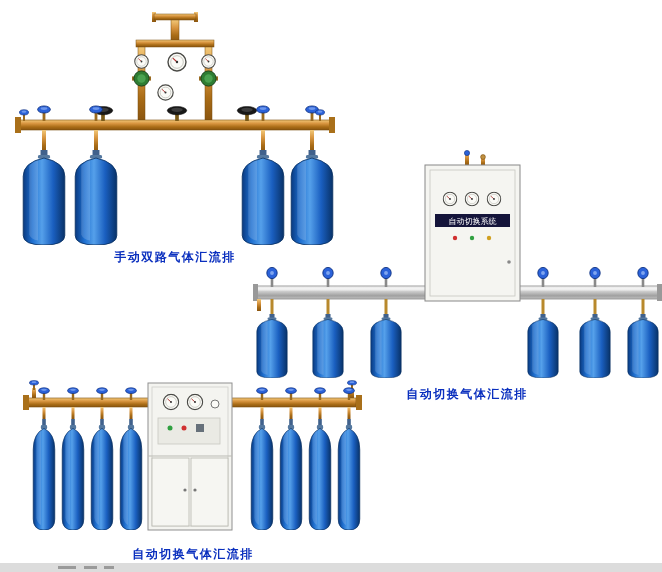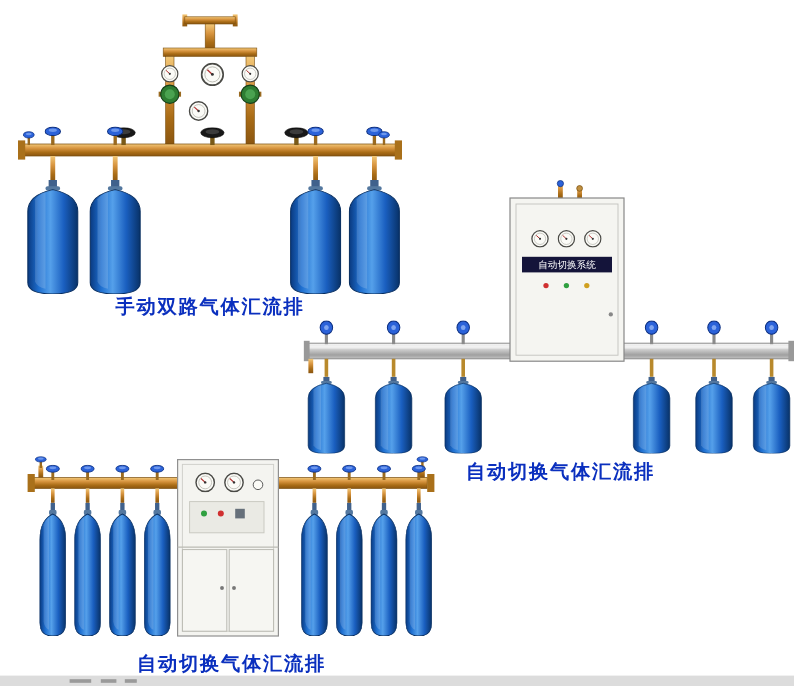--- a/index.html
+++ b/index.html
@@ -4,21 +4,21 @@
 <style>
   * { margin:0; padding:0; box-sizing:border-box; }
   html,body { background:#ffffff; }
   body { font-family:"Liberation Sans","DejaVu Sans",sans-serif; }
   .canvas { position:relative; width:662px; height:572px; background:#ffffff; overflow:hidden; }
   .product { position:absolute; }
   .product-1 { left:10px; top:8px;  width:330px; }
   .product-2 { left:253px; top:150px; width:412px; }
   .product-3 { left:20px;  top:378px; width:346px; }
   .caption {
-    display:block; text-align:center; font-size:16px; font-weight:bold;
+    display:block; text-align:center; font-size:12px; font-weight:bold;
     color:#0a2fbe; letter-spacing:1.5px; margin-top:2px; line-height:14px;
   }
   .caption-2 { padding-left:16px; }
   .caption-3 { margin-top:4px; }
   svg.art { display:block; }
   .bottom-strip { position:absolute; left:0; top:563px; width:662px; height:9px; background:#dcdcdc; }
   .bottom-strip .dash { position:absolute; top:3px; height:3px; background:#9a9a9a; }
   .dash-1 { left:58px; width:18px; }
   .dash-2 { left:84px; width:13px; }
   .dash-3 { left:104px; width:10px; }

